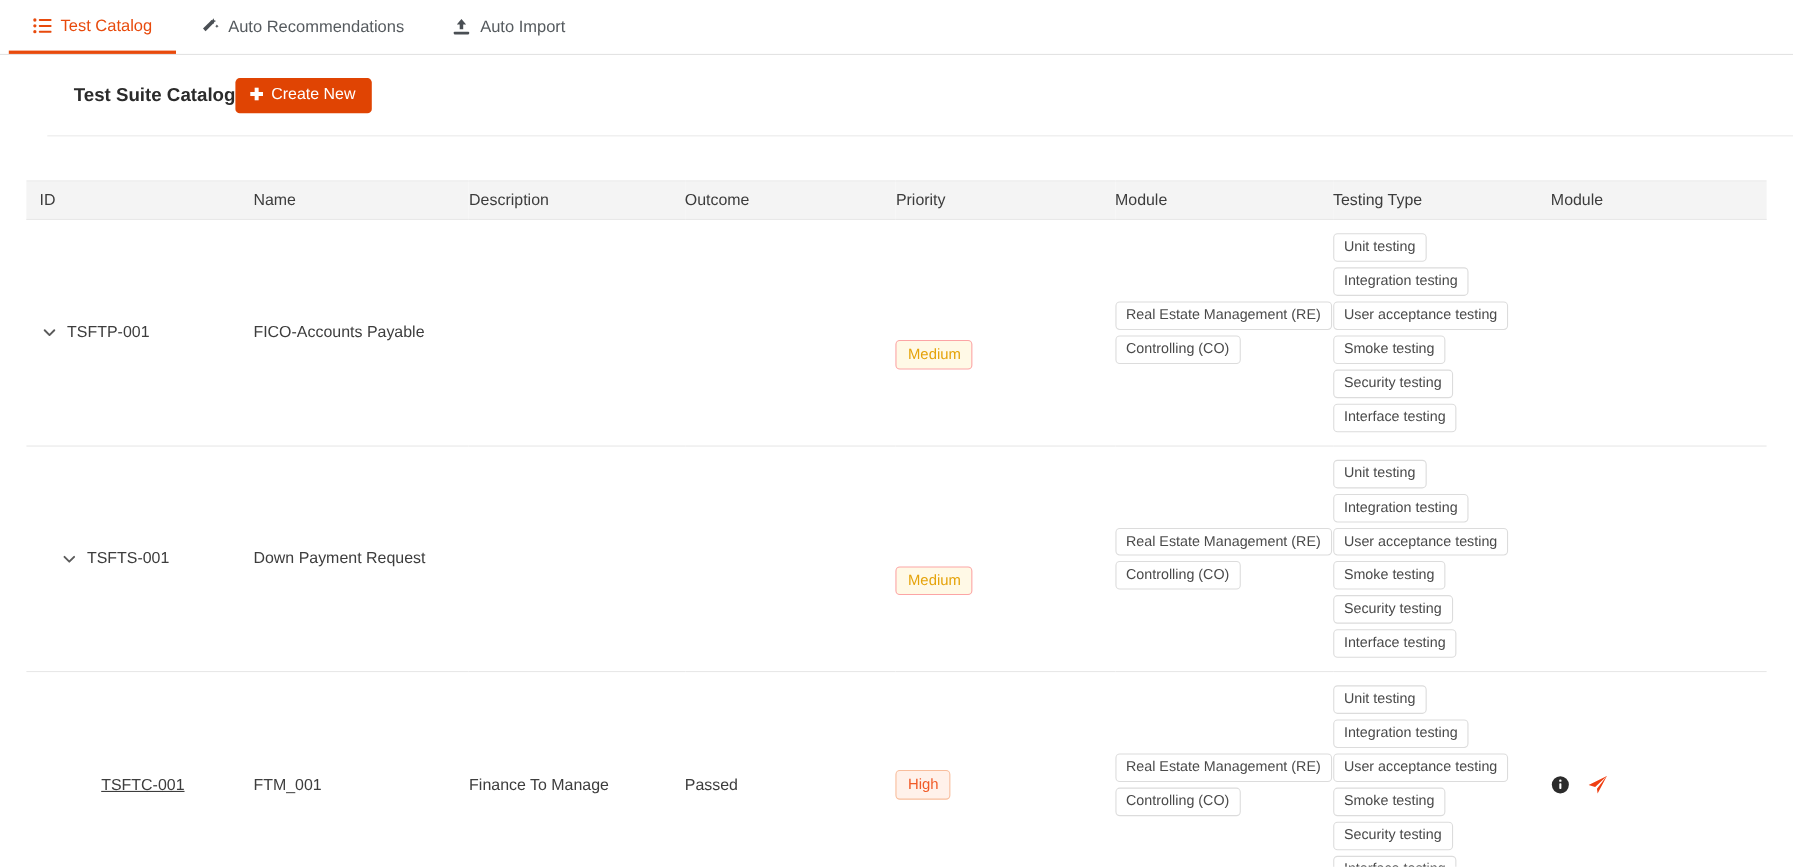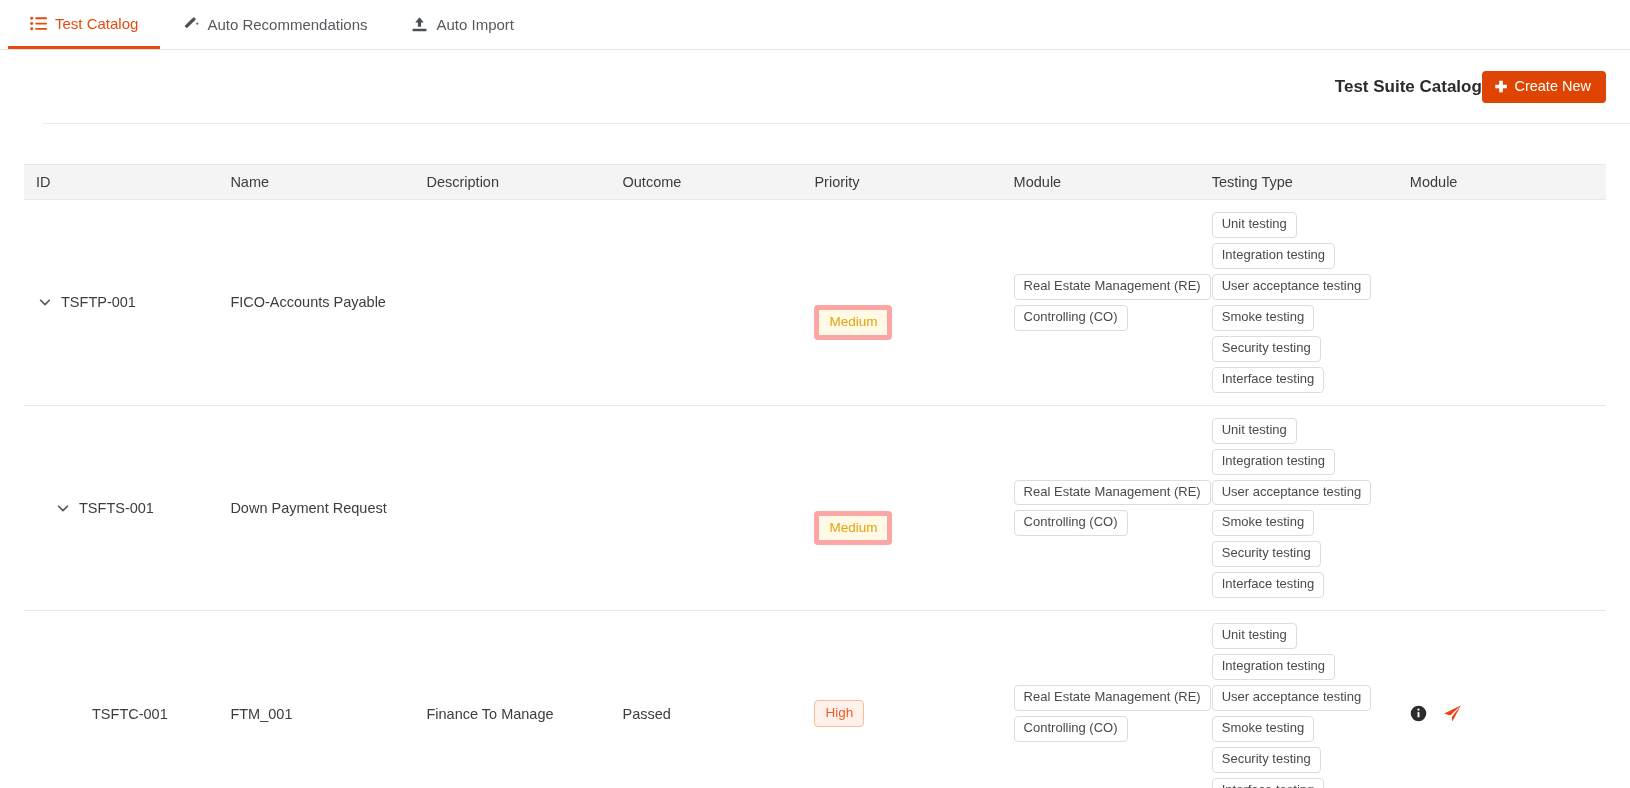--- a/index.html
+++ b/index.html
@@ -48,21 +48,21 @@
     height: 17px;
   }
   .tab-icon svg { display: block; }
 
   
   .page-header {
     height: 74px;
     border-bottom: 1px solid #eaeaea;
     display: flex;
     align-items: center;
-    justify-content: flex-end;
+    justify-content: flex-start;
     padding: 0 24px 0 24px;
     margin-left: 43px;
   }
   .page-title {
     font-size: 17px;
     font-weight: bold;
     color: #2b2b2b;
   }
   .create-btn {
     background: #e04403;
@@ -123,21 +123,21 @@
     padding: 12px 6px 12px 0;
   }
 
   .id-cell {
     display: flex;
     align-items: center;
     gap: 9px;
   }
   .indent-1 { padding-left: 14px; }
   .indent-2 { padding-left: 32px; }
-  .indent-3 { padding-left: 68px; }
+  .indent-3 { padding-left: 68px; text-decoration: underline; }
 
   .chevron {
     display: inline-flex;
     align-items: center;
     justify-content: center;
     width: 14px;
     height: 14px;
     color: #5b5b5b;
     cursor: pointer;
     flex: 0 0 auto;
@@ -148,21 +148,21 @@
   .badge {
     display: inline-block;
     border-radius: 4px;
     font-size: 13.5px;
     padding: 4px 10px 5px 10px;
     line-height: 1.15;
     white-space: nowrap;
   }
   .badge.medium {
     background: #fff9e6;
-    border: 5px solid #fca5a5;
+    border: 1px solid #fca5a5;
     color: #e5a30b;
     margin-top: 40px;
   }
   .badge.high {
     background: #fff1ea;
     border: 1px solid #f8bd9c;
     color: #f15b28;
   }
 
   

